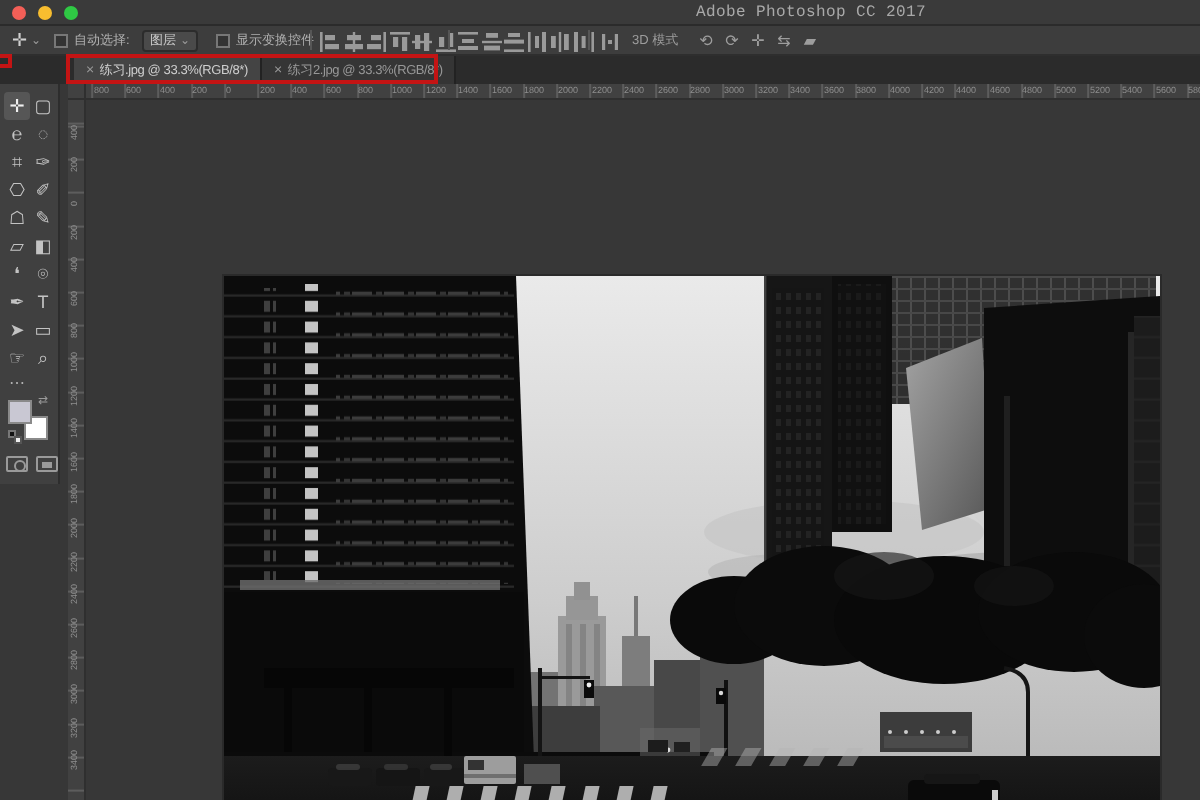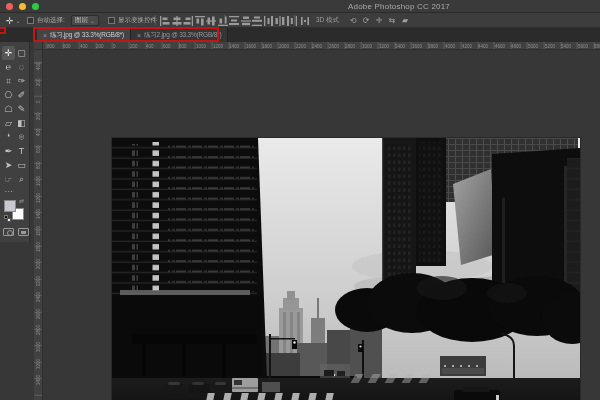--- a/index.html
+++ b/index.html
@@ -3,21 +3,21 @@
 <meta charset="utf-8">
 <style>
   * { margin:0; padding:0; box-sizing:border-box; }
   html,body { width:600px; height:400px; overflow:hidden; }
   body { background:#373737; font-family:"Liberation Sans","DejaVu Sans",sans-serif; position:relative; }
 
   
   .titlebar { position:absolute; left:0; top:0; width:600px; height:13px; background:#3a3a3a; border-bottom:1px solid #2b2b2b; }
   .tl { position:absolute; top:3px; width:7px; height:7px; border-radius:50%; }
   .tl.red{ left:6px; background:#f35f57; } .tl.yel{ left:19px; background:#f8bd2f; } .tl.grn{ left:32px; background:#2fc944; }
-  .title-text { position:absolute; left:348px; top:2px; font-size:8px; color:#a9a9a9; letter-spacing:.2px; }
+  .title-text { position:absolute; left:348px; top:2px; font-size:8px; color:#a9a9a9; letter-spacing:.2px;font-family:Liberation Mono, monospace; }
 
   
   .optionsbar { position:absolute; left:0; top:13px; width:600px; height:15px; background:#3d3d3d; border-bottom:1px solid #2e2e2e; color:#b5b5b5; }
   .ob { position:absolute; top:0; height:15px; display:flex; align-items:center; }
   .toolglyph { font-size:9px; color:#d0d0d0; }
   .chev { font-size:6px; color:#9a9a9a; margin-left:2px; }
   .cbx { width:7px; height:7px; border:1px solid #777; background:#333; display:inline-block; }
   .oblabel { font-size:6.5px; color:#b0b0b0; margin-left:3px; white-space:nowrap; }
   .dropdown { height:11px; background:#4a4a4a; border:1px solid #2c2c2c; border-radius:2px; display:flex; align-items:center; padding:0 3px; font-size:6.5px; color:#cacaca; }
   .vsep { width:1px; height:10px; background:#565656; position:absolute; top:2px; }

